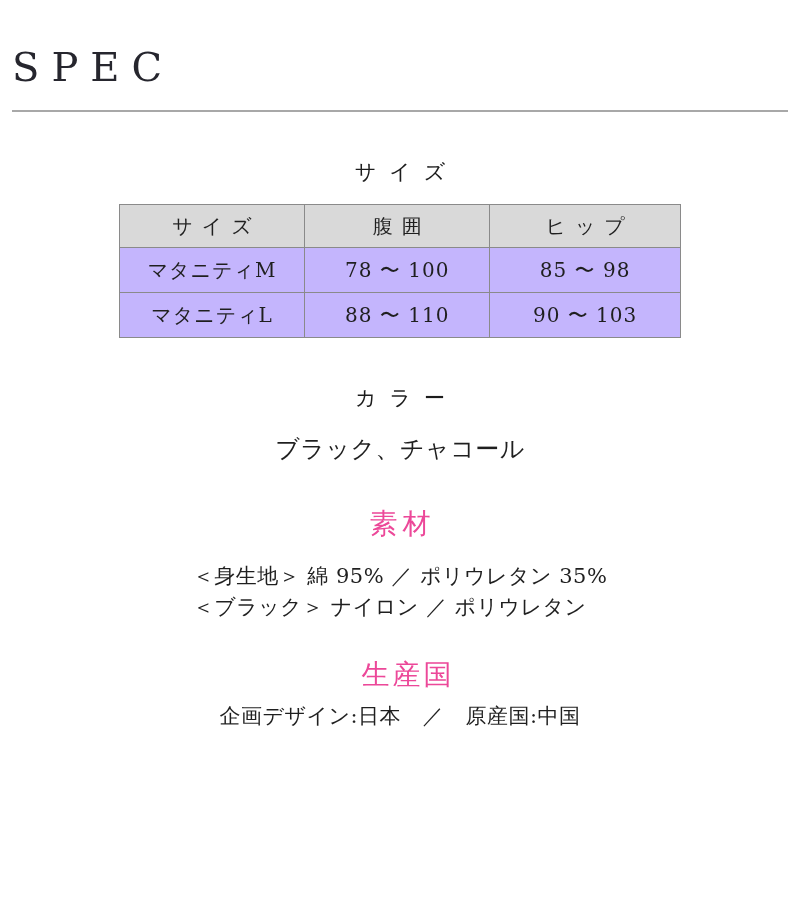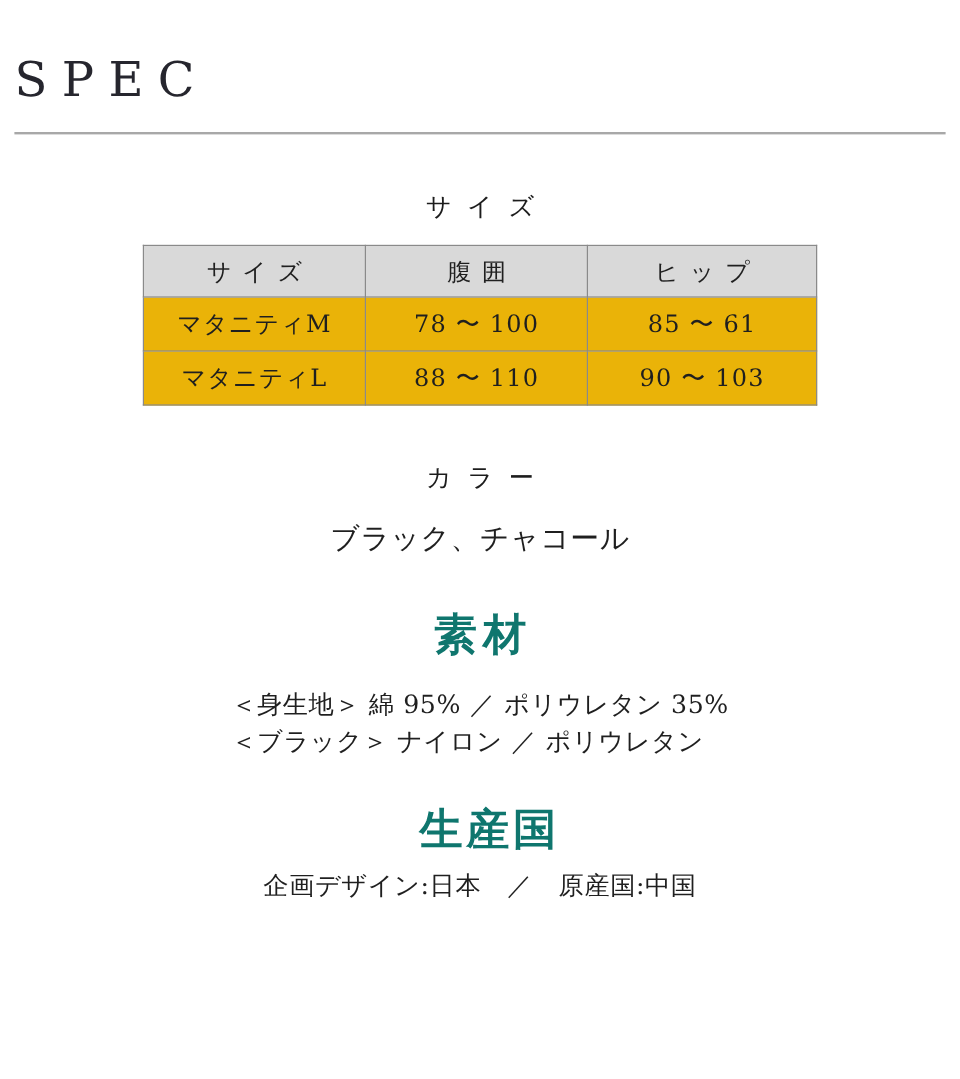--- a/index.html
+++ b/index.html
@@ -39,25 +39,25 @@
     letter-spacing: 13px;
     text-indent: 13px;
     color: #1c1c1c;
   }
   .size-heading { margin-top: 46px; }
   .color-heading { margin-top: 46px; }
 
   
   .big-heading {
     text-align: center;
-    font-size: 36px;
-    font-weight: 700;
+    font-size: 28px;
+    font-weight: 400;
     letter-spacing: 5px;
     text-indent: 5px;
-    color: #0f766e;
+    color: #ec4899;
   }
   .material-heading { margin-top: 40px; }
   .origin-heading { margin-top: 33px; letter-spacing: 3px; text-indent: 3px; padding-left: 13px; }
 
   
   .size-table {
     width: 562px;
     margin: 18px auto 0 auto;
     border-collapse: collapse;
     table-layout: fixed;
@@ -71,21 +71,21 @@
   }
   .size-table th {
     background: #d9d9d9;
     height: 43px;
     letter-spacing: 9px;
     text-indent: 9px;
   }
   .size-table td {
     height: 45px;
     letter-spacing: 1px;
-    background: #eab308;
+    background: #c4b5fd;
   }
   .col-size  { width: 33%; }
   .col-belly { width: 33%; }
   .col-hip   { width: 34%; }
 
   
   .color-value {
     margin-top: 21px;
     text-align: center;
     font-size: 24px;
@@ -130,21 +130,21 @@
       <tr>
         <th>サイズ</th>
         <th>腹囲</th>
         <th>ヒップ</th>
       </tr>
     </thead>
     <tbody>
       <tr>
         <td>マタニティM</td>
         <td>78 〜 100</td>
-        <td>85 〜 61</td>
+        <td>85 〜 98</td>
       </tr>
       <tr>
         <td>マタニティL</td>
         <td>88 〜 110</td>
         <td>90 〜 103</td>
       </tr>
     </tbody>
   </table>
 
   <h2 class="sub-heading color-heading">カラー</h2>

